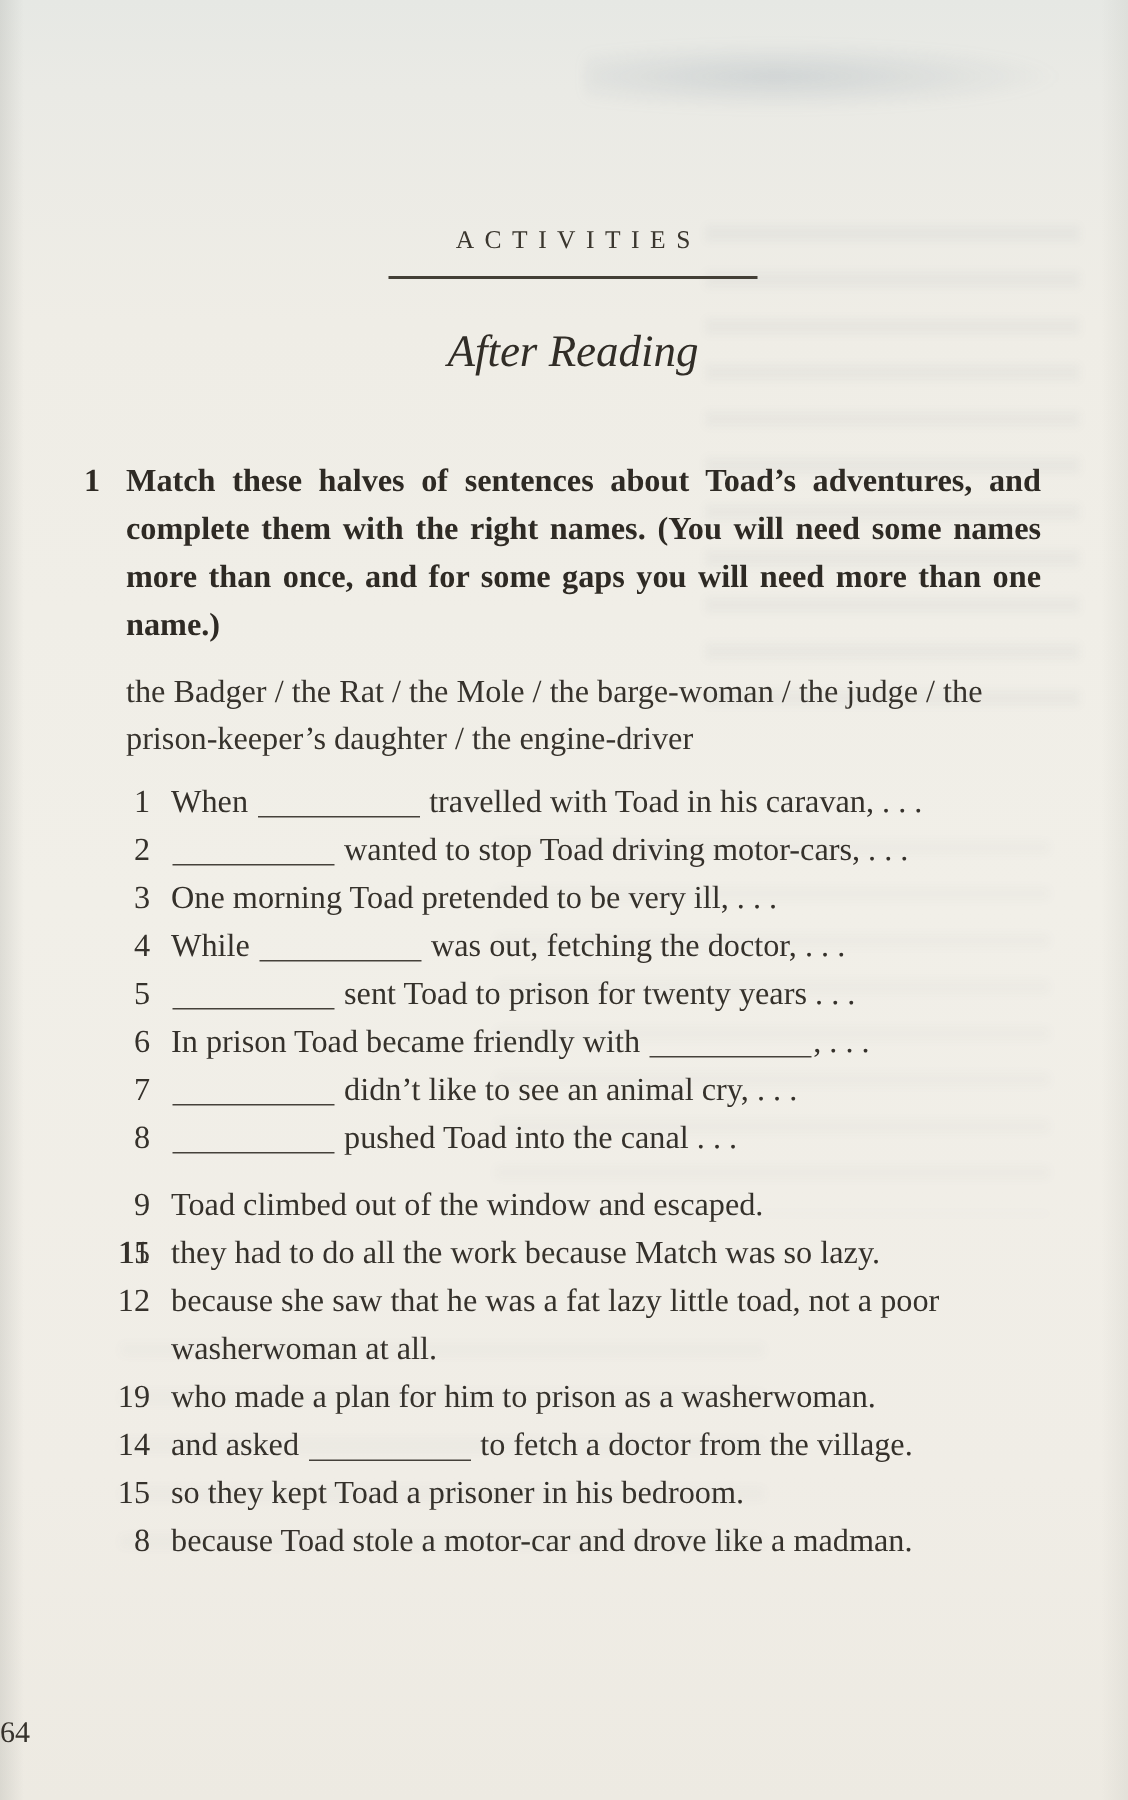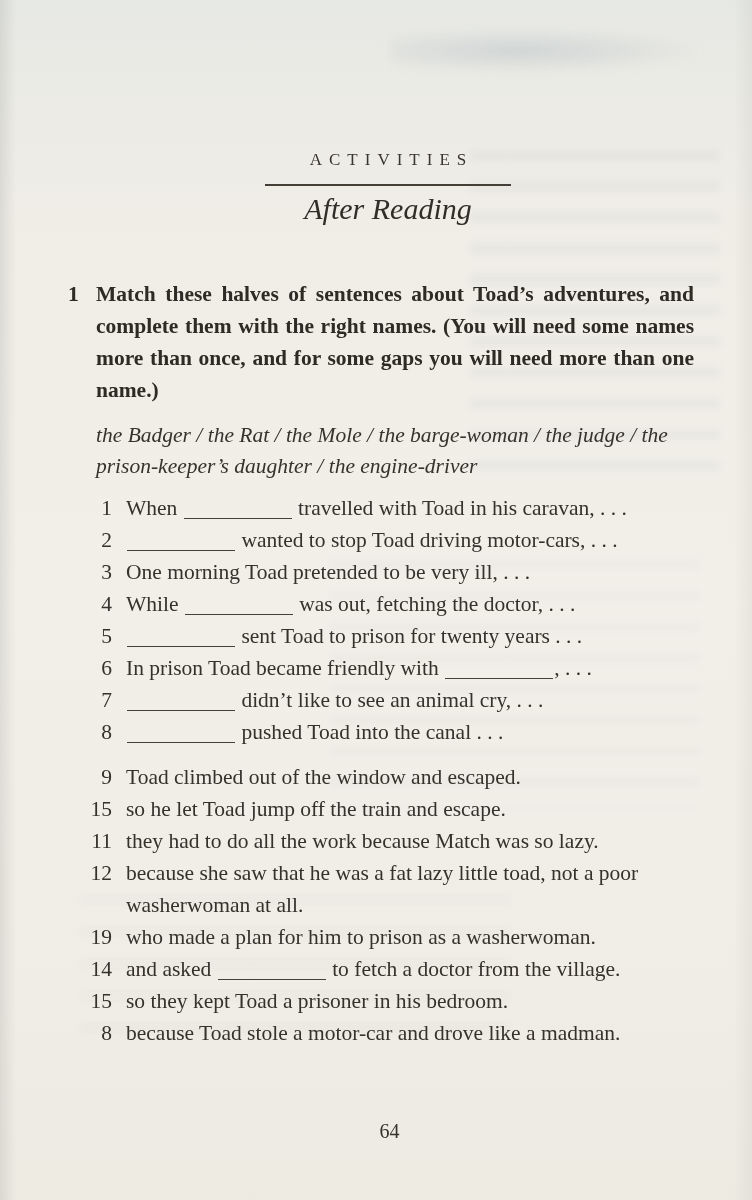--- a/index.html
+++ b/index.html
@@ -32,53 +32,53 @@
     top: 560px; left: 330px; width: 370px; height: 250px;
     background: repeating-linear-gradient(180deg, rgba(104,112,124,0.07) 0 10px, rgba(104,112,124,0) 10px 31px);
     filter: blur(3px); opacity: .45;
   }
   .ghost-lower {
     top: 895px; left: 80px; width: 430px; height: 150px;
     background: repeating-linear-gradient(180deg, rgba(104,112,124,0.07) 0 10px, rgba(104,112,124,0) 10px 32px);
     filter: blur(3px); opacity: .4;
   }
 
-  .content { position: absolute; left: 68px; right: 58px; top: 0; }
+  .content { position: absolute; left: 56px; right: 58px; top: 0; }
 
   header { text-align: center; padding-top: 150px; transform: translateX(7px); }
   .act-title {
     font-size: 17px; letter-spacing: 7px; color: #3a362e;
     padding-left: 7px; 
   }
   .rule { width: 246px; height: 2px; background: #433f36; margin: 14px auto 0; }
-  .subtitle { font-style: italic; font-size: 30px; margin-top: 6px; color: #312d27; }
+  .subtitle { font-style: italic; font-size: 30px; margin-top: 32px; color: #312d27; }
 
   .instructions {
     display: flex; margin-top: 52px;
     font-weight: bold; font-size: 21.5px; line-height: 32px; color: #2e2a24;
   }
   .ex-num { flex: none; width: 28px; }
   .ex-text { margin: 0; text-align: justify; }
 
   .names {
-    font-style: italic; font-size: 21.5px; line-height: 31px;
+    font-size: 21.5px; line-height: 31px;
     margin: 14px 0 0 28px; color: #36322c;
   }
 
   .qlist { list-style: none; margin: 0; padding: 0; font-size: 21.5px; line-height: 32px; }
   .qlist-first { margin-top: 10px; }
   .qlist-second { margin-top: 13px; }
   .q-item { position: relative; padding-left: 58px; }
   .q-num { position: absolute; left: 0; top: 0; width: 44px; text-align: right; }
   .blank {
     display: inline-block; width: 108px; height: 0;
     border-bottom: 1.6px solid #45413a; vertical-align: -4px; margin: 0 1px;
   }
 
-  footer { position: absolute; left: 0; right: 0; top: 1120px; text-align: center; padding-left: 27px; }
+  footer { position: absolute; left: 0; right: 0; top: 1144px; text-align: left; }
   .page-num { font-size: 20px; color: #36322c; }
 </style>
 </head>
 <body>
 
 <div class="page">
 
   <div class="ghost ghost-top"></div>
   <div class="ghost ghost-right-upper"></div>
   <div class="ghost ghost-mid"></div>
@@ -105,21 +105,21 @@
         <li class="q-item"><span class="q-num">3</span><span class="q-body">One morning Toad pretended to be very ill, . . .</span></li>
         <li class="q-item"><span class="q-num">4</span><span class="q-body">While <span class="blank"></span> was out, fetching the doctor, . . .</span></li>
         <li class="q-item"><span class="q-num">5</span><span class="q-body"><span class="blank"></span> sent Toad to prison for twenty years . . .</span></li>
         <li class="q-item"><span class="q-num">6</span><span class="q-body">In prison Toad became friendly with <span class="blank"></span>, . . .</span></li>
         <li class="q-item"><span class="q-num">7</span><span class="q-body"><span class="blank"></span> didn’t like to see an animal cry, . . .</span></li>
         <li class="q-item"><span class="q-num">8</span><span class="q-body"><span class="blank"></span> pushed Toad into the canal . . .</span></li>
       </ol>
 
     <ol class="qlist qlist-second">
         <li class="q-item"><span class="q-num">9</span><span class="q-body">Toad climbed out of the window and escaped.</span></li>
-        <li class="q-item"><span class="q-num">15</span><span class="q-body">so he let Toad jump off the train and escape.</span></li>
+        <li class="q-item"><span class="q-num">15</span></li>
         <li class="q-item"><span class="q-num">11</span><span class="q-body">they had to do all the work because Match was so lazy.</span></li>
         <li class="q-item"><span class="q-num">12</span><span class="q-body">because she saw that he was a fat lazy little toad, not a poor washerwoman at all.</span></li>
         <li class="q-item"><span class="q-num">19</span><span class="q-body">who made a plan for him to prison as a washerwoman.</span></li>
         <li class="q-item"><span class="q-num">14</span><span class="q-body">and asked <span class="blank"></span> to fetch a doctor from the village.</span></li>
         <li class="q-item"><span class="q-num">15</span><span class="q-body">so they kept Toad a prisoner in his bedroom.</span></li>
         <li class="q-item"><span class="q-num">8</span><span class="q-body">because Toad stole a motor-car and drove like a madman.</span></li>
       </ol>
 
   </div>
 

